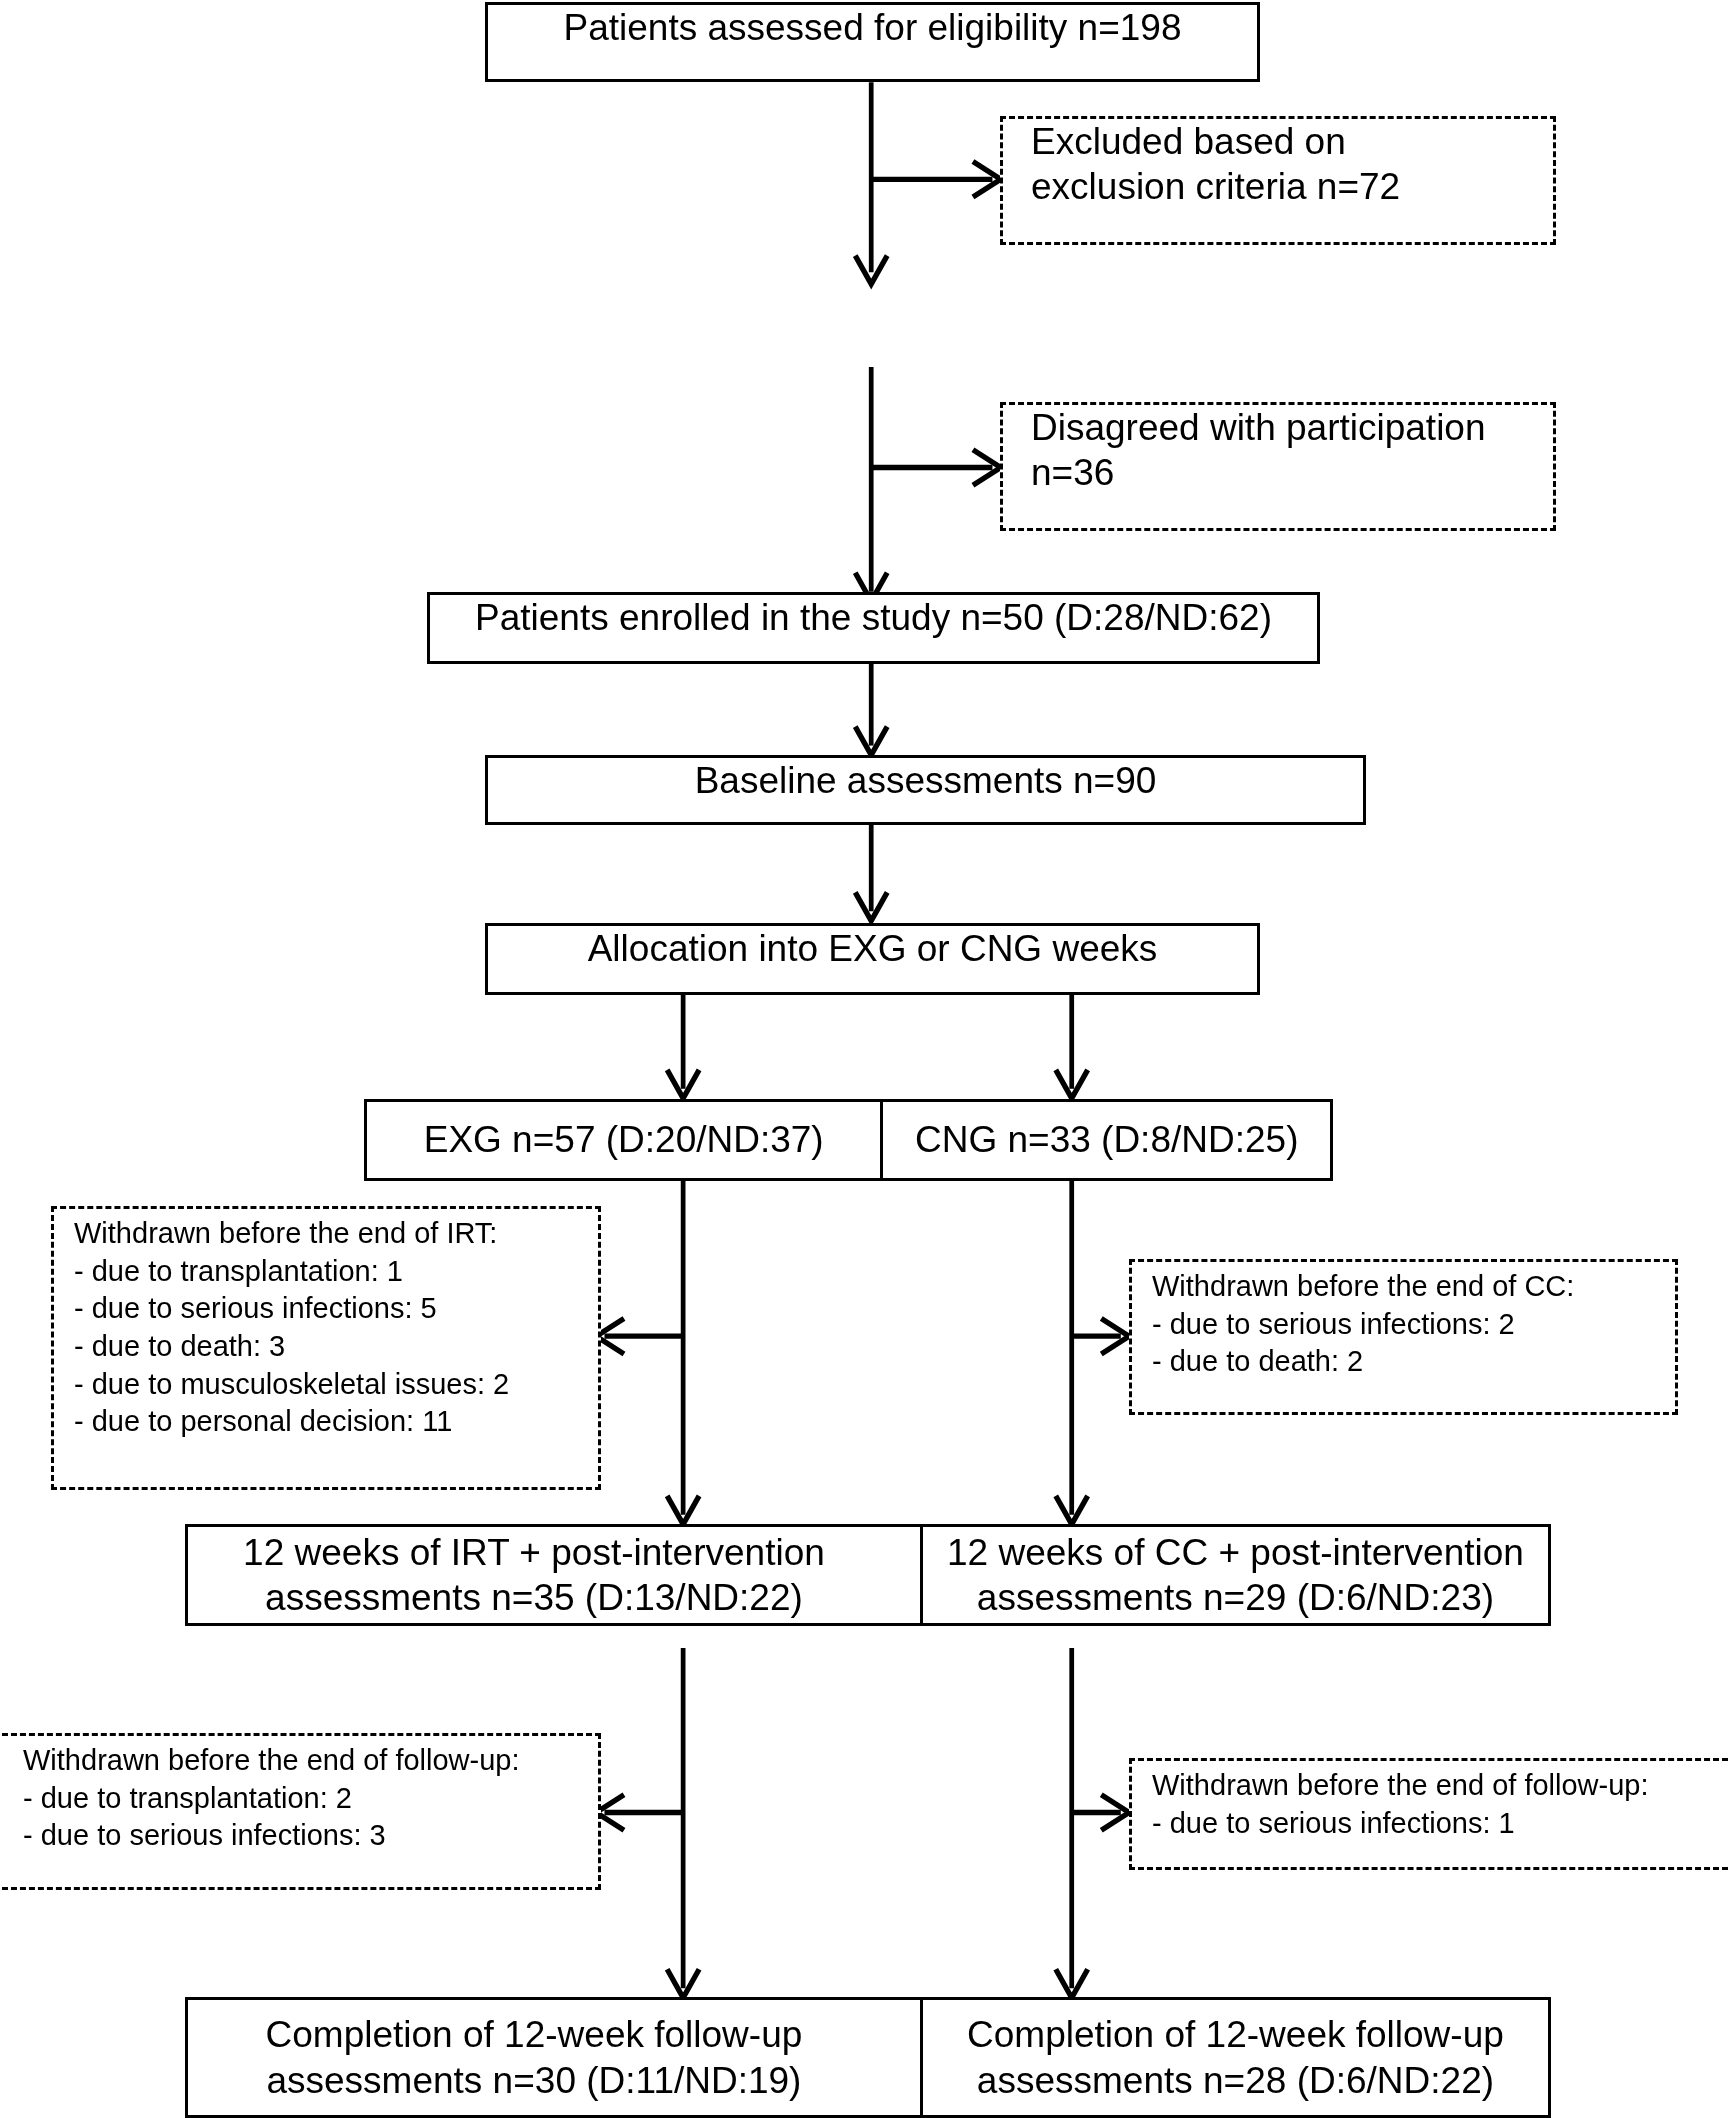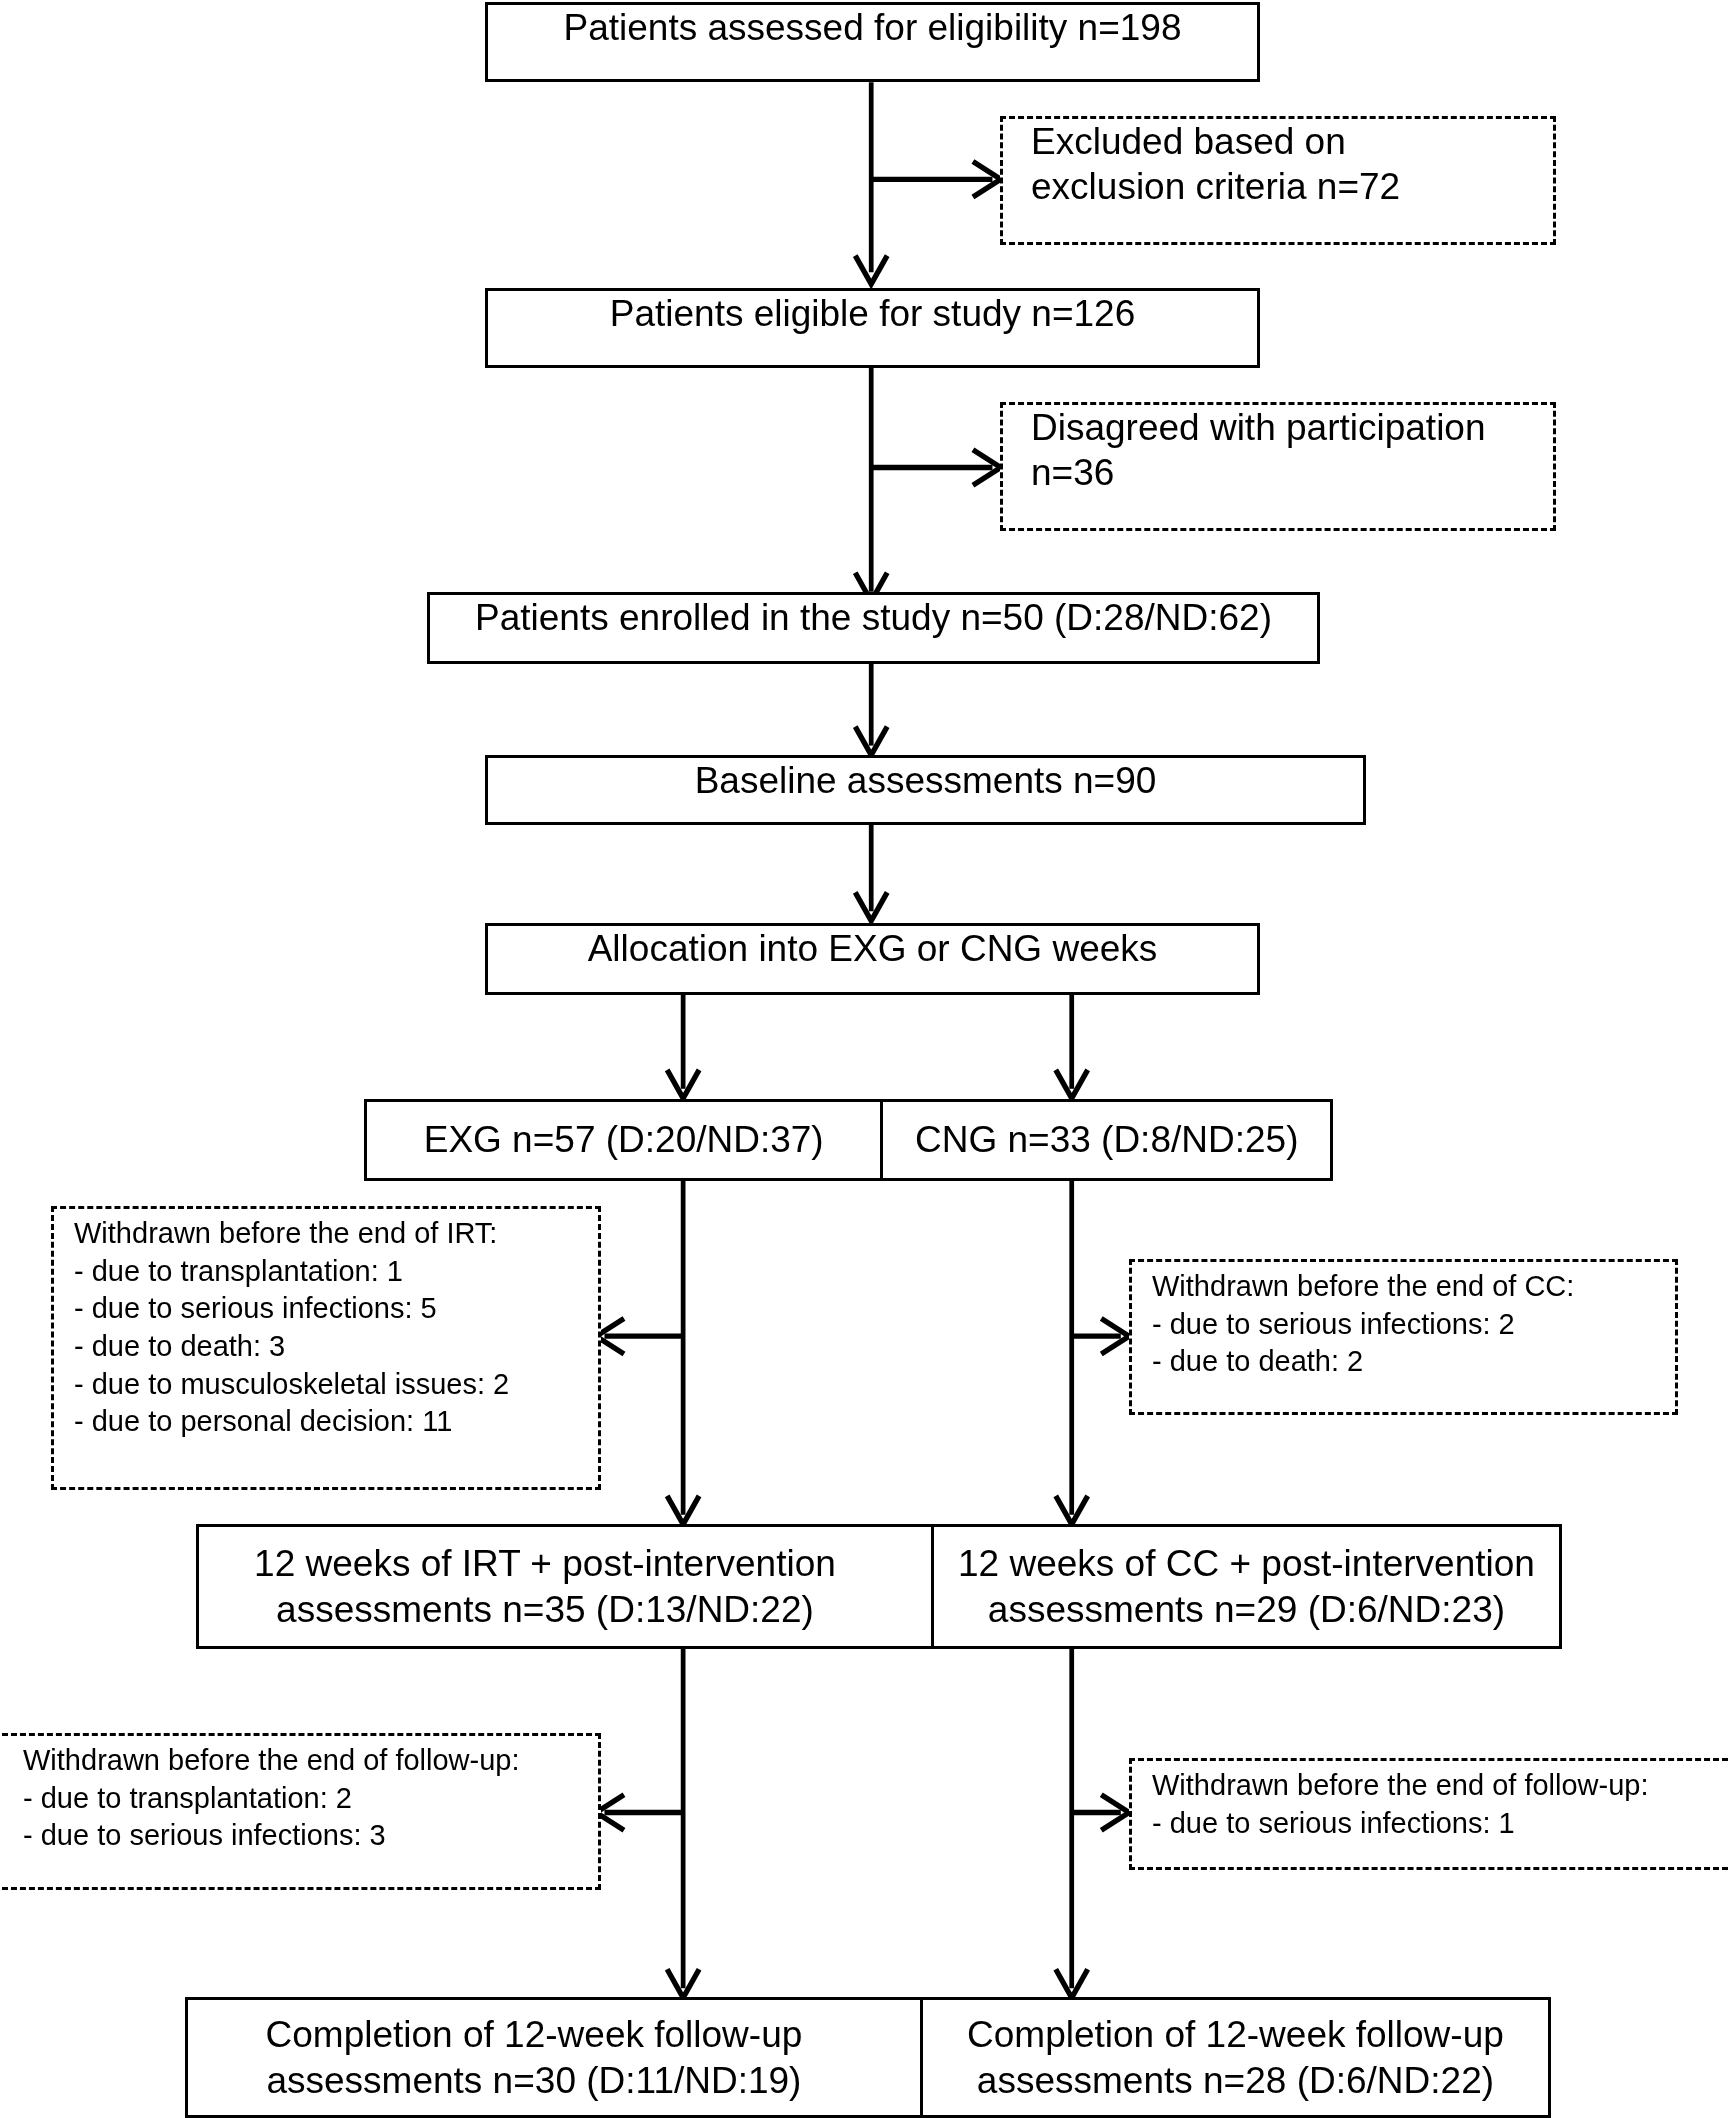--- a/index.html
+++ b/index.html
@@ -170,23 +170,20 @@
 
   <div class="node-box" style="left:485px; top:2.4px; width:775px; height:80px;">
     <div class="node-text">Patients assessed for eligibility n=198</div>
   </div>
 
   <div class="node-box dashed" style="left:1000px; top:116px; width:556px; height:129px;">
     <div class="node-text" style="text-align:left; padding-left:28px;">Excluded based on
 exclusion criteria n=72</div>
   </div>
 
-  <div class="node-box" style="left:485px; top:288px; width:775px; height:80px;">
-    <div class="node-text">Patients eligible for study n=126</div>
-  </div>
 
   <div class="node-box dashed" style="left:1000px; top:402px; width:556px; height:129px;">
     <div class="node-text" style="text-align:left; padding-left:28px;">Disagreed with participation
 n=36</div>
   </div>
 
   <div class="node-box" style="left:427px; top:592px; width:893px; height:72px;">
     <div class="node-text">Patients enrolled in the study n=50 (D:28/ND:62)</div>
   </div>
 
@@ -215,21 +212,21 @@
 - due to musculoskeletal issues: 2
 - due to personal decision: 11</div>
   </div>
 
   <div class="node-box dashed" style="left:1129px; top:1259px; width:549px; height:156px;">
     <div class="list-text">Withdrawn before the end of CC:
 - due to serious infections: 2
 - due to death: 2</div>
   </div>
 
-  <div class="node-box split" style="left:196px; top:1524px; width:1366px; height:125px;gap:40px;">
+  <div class="node-box split" style="left:185px; top:1524px; width:1366px; height:102px;gap:40px;">
     <div class="half">
       <div class="node-text">12 weeks of IRT + post-intervention
 assessments n=35 (D:13/ND:22)</div>
     </div>
     <div class="half right">
       <div class="node-text">12 weeks of CC + post-intervention
 assessments n=29 (D:6/ND:23)</div>
     </div>
   </div>
 

